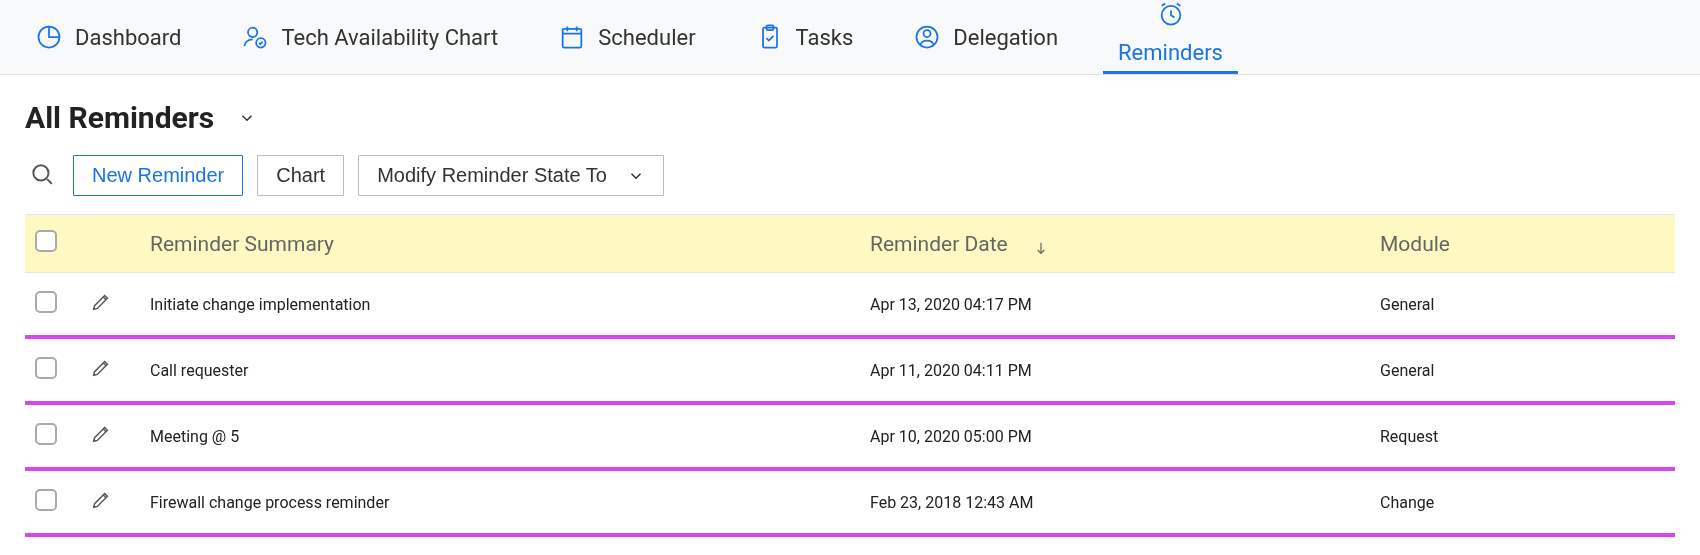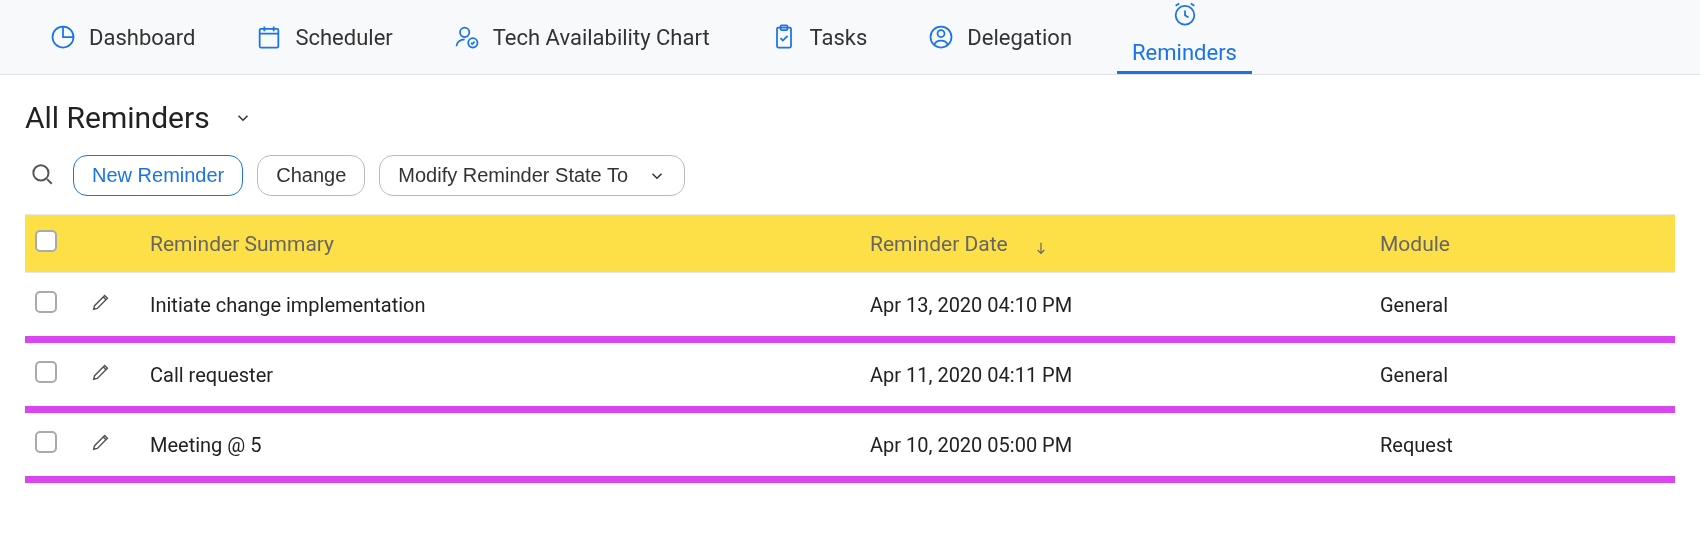--- a/index.html
+++ b/index.html
@@ -7,21 +7,21 @@
       font-family: -apple-system, BlinkMacSystemFont, "Segoe UI", Roboto, Helvetica, Arial, sans-serif;
       background: #fff;
       color: #333;
       width: 1700px;
     }
     .top-nav {
       display: flex;
       align-items: flex-end;
       background: #f8f9fa;
       border-bottom: 1px solid #e0e0e0;
-      padding: 0 44px;
+      padding: 0 30px;
       gap: 50px;
       height: 75px;
     }
     .nav-item {
       display: flex;
       align-items: center;
       gap: 12px;
       font-size: 22px;
       color: #333;
       cursor: pointer;
@@ -53,21 +53,21 @@
     .nav-item.active .nav-icon svg { stroke: #1a73e8; }
     .nav-item .nav-icon svg { stroke: #1a73e8; fill: none; stroke-width: 1.5; }
     .content {
       padding: 25px 25px 0 25px;
     }
     .page-header {
       display: flex;
       align-items: center;
       gap: 24px;
       font-size: 30px;
-      font-weight: 400;
+      font-weight: 700;
       color: #222;
       margin-bottom: 20px;
     }
     .chevron-down { display: inline-flex; }
     .chevron-down svg { width: 18px; height: 18px; stroke: #333; stroke-width: 2; fill: none; }
     .toolbar {
       display: flex;
       align-items: center;
       gap: 14px;
       margin-bottom: 18px;
@@ -75,21 +75,21 @@
     .search-btn {
       background: none;
       border: none;
       cursor: pointer;
       padding: 4px;
     }
     .search-btn svg { width: 26px; height: 26px; stroke: #555; stroke-width: 1.8; fill: none; }
     .btn {
       border: 1px solid #bbb;
       background: #fff;
-      border-radius: 14px;
+      border-radius: 1px;
       padding: 8px 18px;
       font-size: 20px;
       cursor: pointer;
       color: #333;
     }
     .btn.primary {
       border-color: #1a73e8;
       color: #1a73e8;
     }
     .btn.dropdown {
@@ -102,27 +102,27 @@
       border-collapse: collapse;
     }
     .table thead th {
       text-align: left;
       font-weight: 400;
       color: #666;
       font-size: 21px;
       padding: 15px 10px;
       border-top: 1px solid #e5e5e5;
       border-bottom: 1px solid #e5e5e5;
-      background: #fde047;
+      background: #fef9c3;
     }
     .table tbody td {
       padding: 18px 10px;
-      font-size: 20px;
+      font-size: 16px;
       color: #222;
-      border-bottom: 7px solid #d946ef;
+      border-bottom: 4px solid #d946ef;
     }
     .col-checkbox { width: 55px; }
     .col-edit { width: 60px; }
     .col-summary { width: 720px; }
     .col-date { width: 510px; }
     .col-module { }
     .checkbox {
       width: 22px;
       height: 22px;
       border: 2px solid #aaa;
@@ -145,36 +145,36 @@
       <svg viewBox="0 0 24 24">
           <circle cx="12" cy="12" r="9"></circle>
           <path d="M12 3v9h9"></path>
         </svg>
     </span>
     <span>Dashboard</span>
   </div>
   <div class="nav-item">
     <span class="nav-icon">
       <svg viewBox="0 0 24 24">
-          <rect x="4" y="5" width="16" height="16" rx="1"></rect>
-          <path d="M4 9h16M8 3v4M16 3v4"></path>
-        </svg>
-    </span>
-    <span>Scheduler</span>
-  </div>
-  <div class="nav-item">
-    <span class="nav-icon">
-      <svg viewBox="0 0 24 24">
           <circle cx="10" cy="8" r="4"></circle>
           <path d="M3 20c0-3.3 3.1-6 7-6"></path>
           <circle cx="17" cy="17" r="4"></circle>
           <path d="M15.5 17l1 1 2-2"></path>
         </svg>
     </span>
     <span>Tech Availability Chart</span>
+  </div>
+  <div class="nav-item">
+    <span class="nav-icon">
+      <svg viewBox="0 0 24 24">
+          <rect x="4" y="5" width="16" height="16" rx="1"></rect>
+          <path d="M4 9h16M8 3v4M16 3v4"></path>
+        </svg>
+    </span>
+    <span>Scheduler</span>
   </div>
   <div class="nav-item">
     <span class="nav-icon">
       <svg viewBox="0 0 24 24">
           <rect x="6" y="4" width="12" height="17" rx="1"></rect>
           <rect x="9" y="2" width="6" height="4" rx="1"></rect>
           <path d="M9 13l2 2 4-4"></path>
         </svg>
     </span>
     <span>Tasks</span>
@@ -213,21 +213,21 @@
   <div class="toolbar">
     <button class="search-btn">
       <span>
         <svg viewBox="0 0 24 24">
             <circle cx="11" cy="11" r="7"></circle>
             <path d="M21 21l-4.3-4.3"></path>
           </svg>
       </span>
     </button>
     <button class="btn primary">New Reminder</button>
-    <button class="btn">Change</button>
+    <button class="btn">Chart</button>
     <button class="btn dropdown">
       <span>Modify Reminder State To</span>
       <span class="chevron-down">
         <svg viewBox="0 0 24 24">
             <path d="M6 9l6 6 6-6"></path>
           </svg>
       </span>
     </button>
   </div>
 
@@ -252,36 +252,45 @@
         <th class="col-module">Module</th>
       </tr>
     </thead>
     <tbody>
       <tr>
         <td><span class="checkbox"></span></td>
         <td><span class="edit-icon"><svg viewBox="0 0 24 24">
                 <path d="M4 20l4-1 11-11-3-3L5 16l-1 4zM14 6l3 3"></path>
               </svg></span></td>
         <td>Initiate change implementation</td>
-        <td>Apr 13, 2020 04:10 PM</td>
+        <td>Apr 13, 2020 04:17 PM</td>
         <td>General</td>
       </tr>
       <tr>
         <td><span class="checkbox"></span></td>
         <td><span class="edit-icon"><svg viewBox="0 0 24 24">
                 <path d="M4 20l4-1 11-11-3-3L5 16l-1 4zM14 6l3 3"></path>
               </svg></span></td>
         <td>Call requester</td>
         <td>Apr 11, 2020 04:11 PM</td>
         <td>General</td>
       </tr>
       <tr>
         <td><span class="checkbox"></span></td>
         <td><span class="edit-icon"><svg viewBox="0 0 24 24">
                 <path d="M4 20l4-1 11-11-3-3L5 16l-1 4zM14 6l3 3"></path>
               </svg></span></td>
         <td>Meeting @ 5</td>
         <td>Apr 10, 2020 05:00 PM</td>
         <td>Request</td>
       </tr>
+      <tr>
+        <td><span class="checkbox"></span></td>
+        <td><span class="edit-icon"><svg viewBox="0 0 24 24">
+                <path d="M4 20l4-1 11-11-3-3L5 16l-1 4zM14 6l3 3"></path>
+              </svg></span></td>
+        <td>Firewall change process reminder</td>
+        <td>Feb 23, 2018 12:43 AM</td>
+        <td>Change</td>
+      </tr>
     </tbody>
   </table>
 </div>
 
 </body></html>

